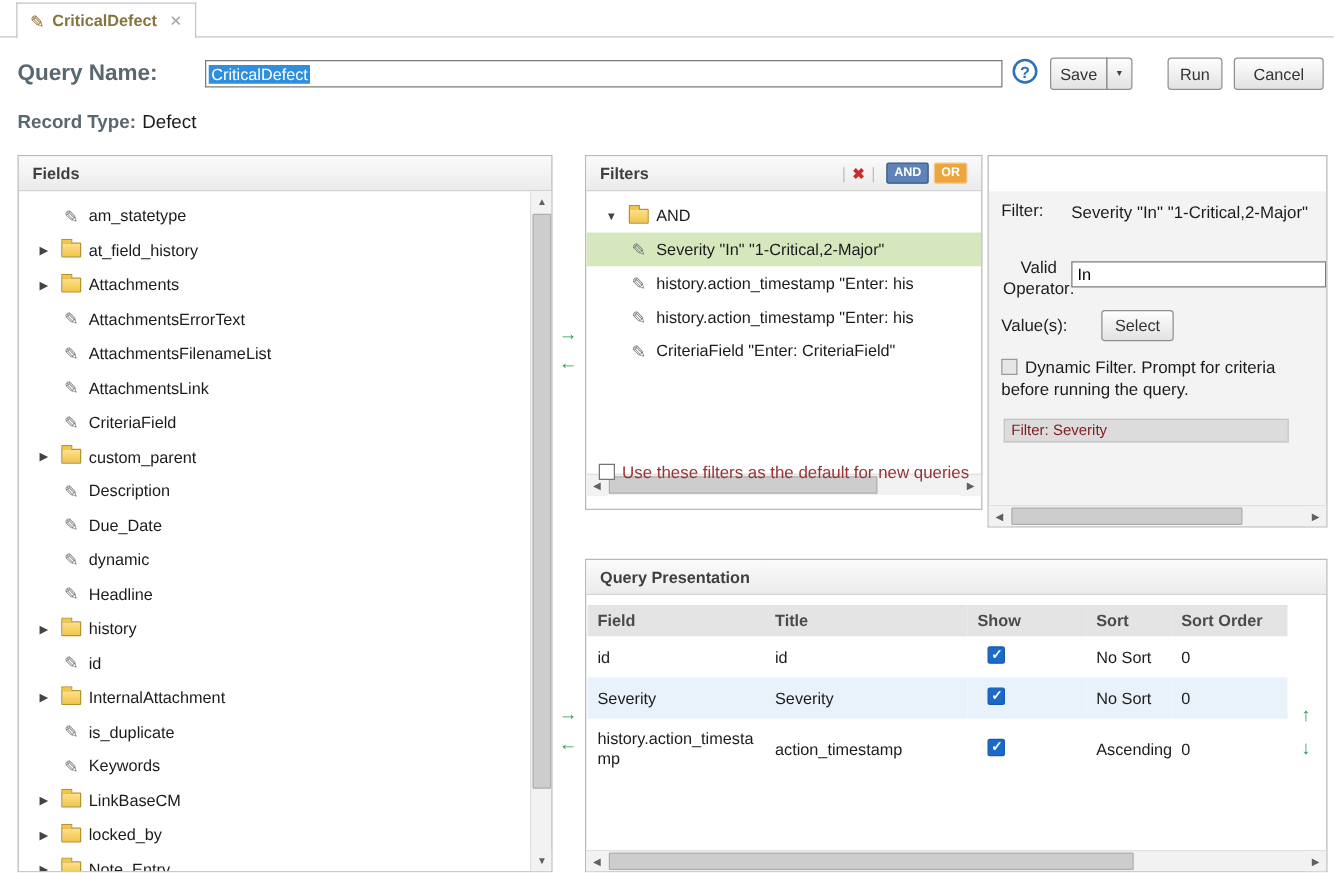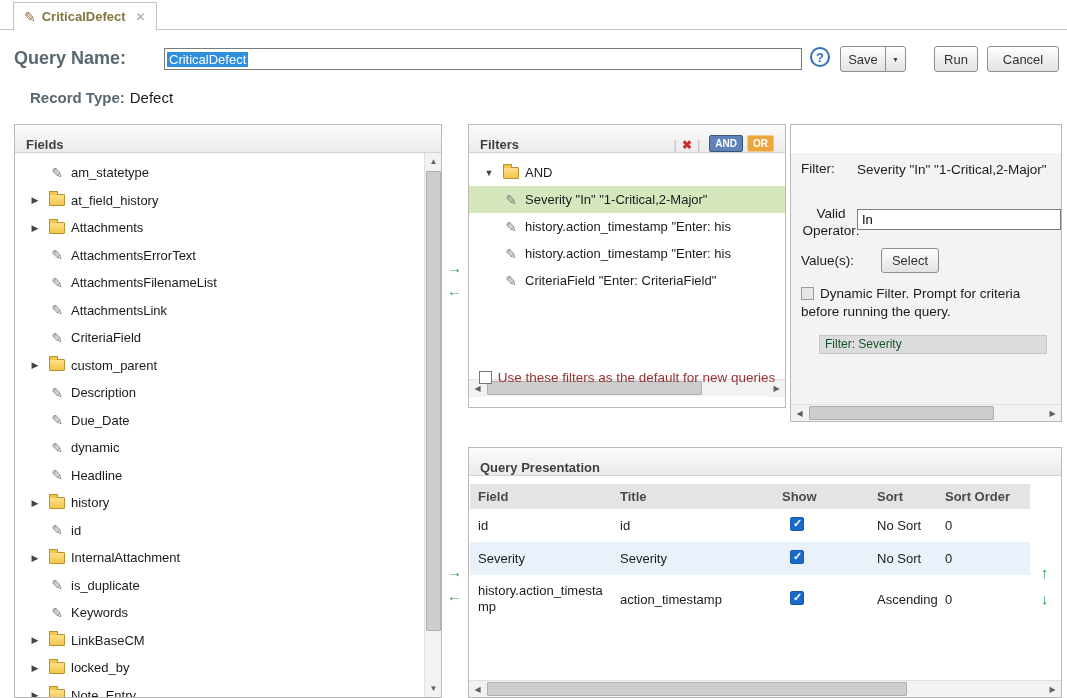--- a/index.html
+++ b/index.html
@@ -24,27 +24,27 @@
           display:flex; align-items:center; justify-content:center; cursor:pointer; }
   .btn { position:absolute; height:26px; border:1px solid #8f8f8f; border-radius:3px;
          background:linear-gradient(#fefefe,#e2e2e2); color:#333; font-size:13px; font-family:inherit;
          display:flex; align-items:center; justify-content:center; cursor:pointer; }
   .btn-save { left:840px; top:46px; width:46px; border-radius:3px 0 0 3px; }
   .btn-save-arrow { left:885px; top:46px; width:21px; border-radius:0 3px 3px 0; font-size:7px; color:#444; }
   .btn-run { left:934px; top:46px; width:44px; }
   .btn-cancel { left:987px; top:46px; width:72px; }
 
   .record-type { position:absolute; left:14px; top:89px; font-size:15px; }
-  .rt-label { font-weight:bold; color:#596770; margin-right:5px;margin-left:16px; }
+  .rt-label { font-weight:bold; color:#596770; margin-right:5px; }
   .rt-value { color:#1a1a1a; }
 
   
   .panel { position:absolute; border:1px solid #b9b9b9; background:#fff; overflow:hidden; }
   .panel-header { height:28px; background:linear-gradient(#fbfbfb,#ebebeb); border-bottom:1px solid #d2d2d2;
-                  display:flex; align-items:flex-end; padding:0 11px; font-size:13px; font-weight:bold; color:#3f3f3f; }
+                  display:flex; align-items:center; padding:0 11px; font-size:13px; font-weight:bold; color:#3f3f3f; }
   .hdr-spacer { flex:1; }
   .sep { color:#c0c0c0; font-weight:normal; margin:0 5px; }
   .del-x { color:#cc2b2b; font-size:12px; cursor:pointer; }
   .chip { font-size:10px; font-weight:bold; color:#fff; padding:2px 5px; border-radius:2px; margin-left:4px; cursor:pointer; }
   .chip-and { background:#5f83b9; border:1px solid #39557a; }
   .chip-or  { background:#eda63d; border:1px solid #f3c888; }
 
   
   .tree { position:absolute; overflow:hidden; }
   .tree-row { display:flex; align-items:center; gap:6px; padding-left:12px; font-size:13px; color:#1b1b1b; cursor:default; }
@@ -79,22 +79,22 @@
   .define-body { position:absolute; left:0; right:0; top:28px; bottom:0; background:#f3f3f3; font-size:13.5px; color:#1c1c1c; }
   .df-label { position:absolute;text-align:center; }
   .df-filter-label { left:10px; top:8px; }
   .df-filter-value { position:absolute; left:66px; top:8px; width:202px; line-height:18px; word-break:break-all; overflow:hidden; height:38px; }
   .df-op-label { left:10px; top:52px; width:60px; line-height:17px; }
   .df-op-input { position:absolute; left:66px; top:56px; width:204px; height:21px; border:1px solid #7b7b7b;
                  background:#fff; font-size:13px; font-family:inherit; padding:0 4px; }
   .df-values-label { left:10px; top:100px; }
   .df-select-btn { position:absolute; left:90px; top:95px; width:58px; height:25px; }
   .df-dynamic { position:absolute; left:10px; top:132px; width:254px; line-height:18px; }
-  .df-prompt { position:absolute; left:28px; top:182px; width:228px; height:19px; background:#dcdcdc;
-               border:1px solid #c6c6c6; color:#14532d; font-size:12px; padding:1px 5px;
+  .df-prompt { position:absolute; left:12px; top:182px; width:228px; height:19px; background:#dcdcdc;
+               border:1px solid #c6c6c6; color:#7f1d1d; font-size:12px; padding:1px 5px;
                white-space:nowrap; overflow:hidden; }
 
   
   .qp-table { position:absolute; left:1px; top:36px; width:560px; border-collapse:collapse; table-layout:fixed;
               font-size:13px; color:#1c1c1c; }
   .qp-table th { background:#e4e4e4; color:#4a4a4a; font-weight:bold; text-align:left;
                  padding:5px 8px; vertical-align:top; line-height:15px; }
   .qp-table td { padding:8px 8px; vertical-align:middle; }
   .cell-field { word-break:break-all; line-height:16px; }
   .cell-show { padding-left:16px !important; }

